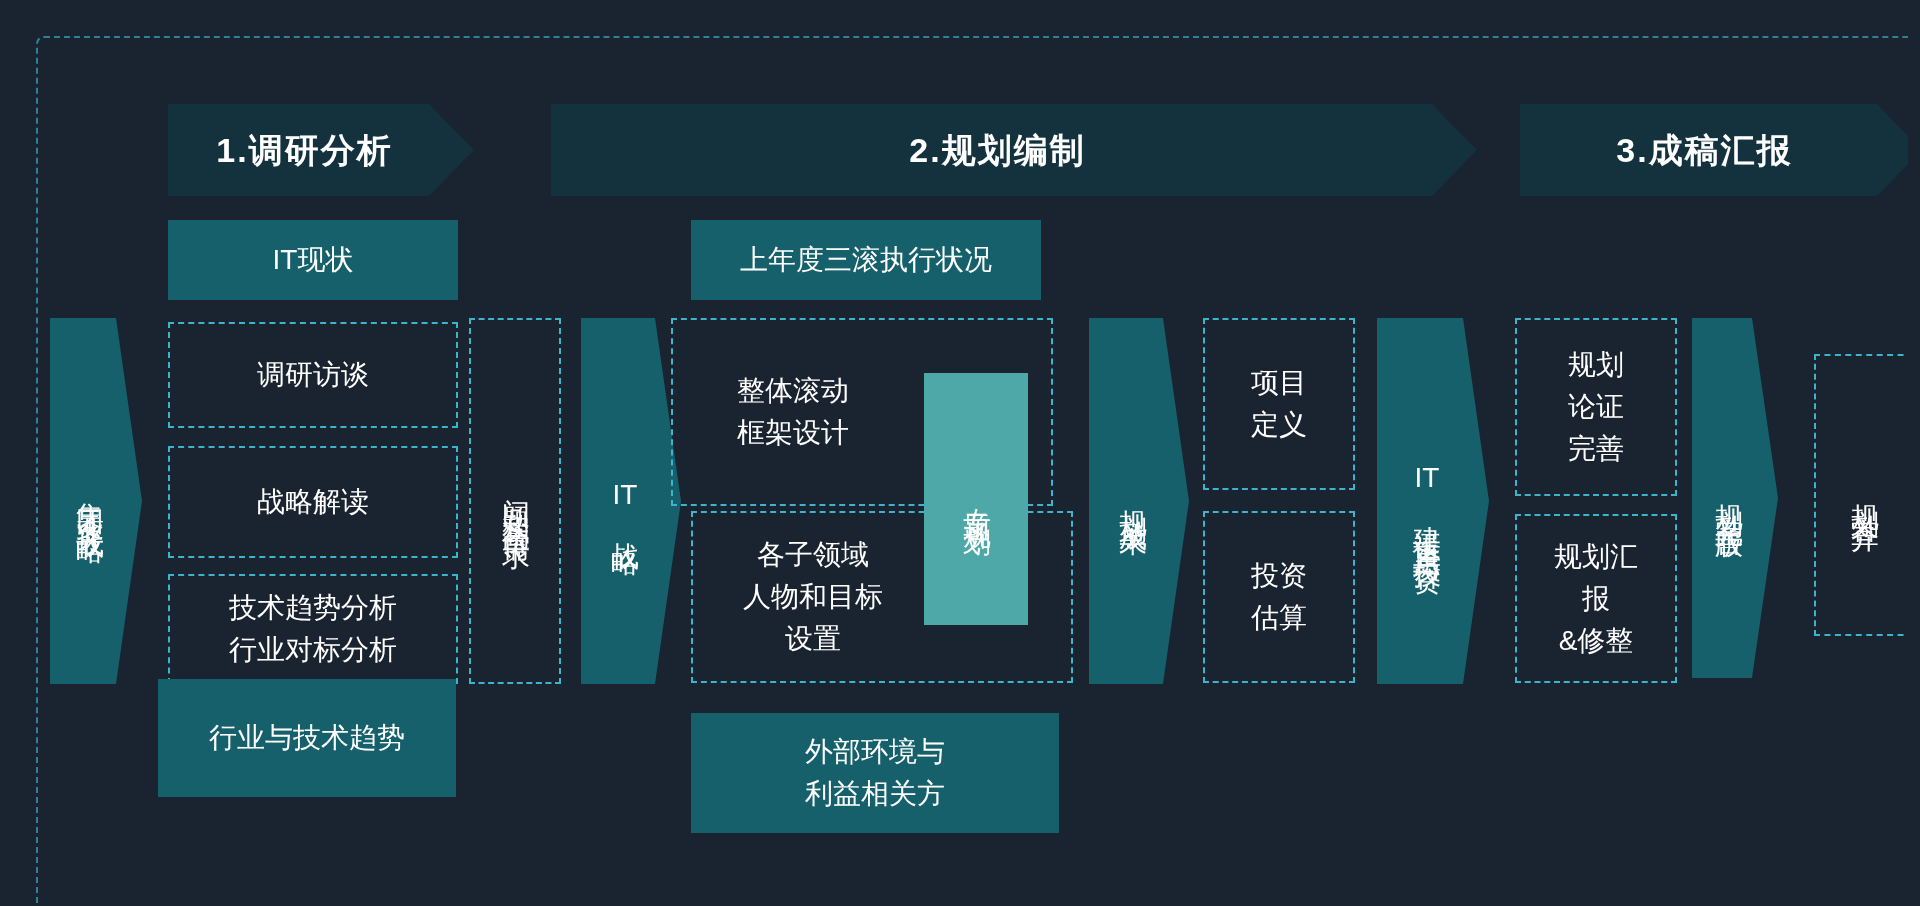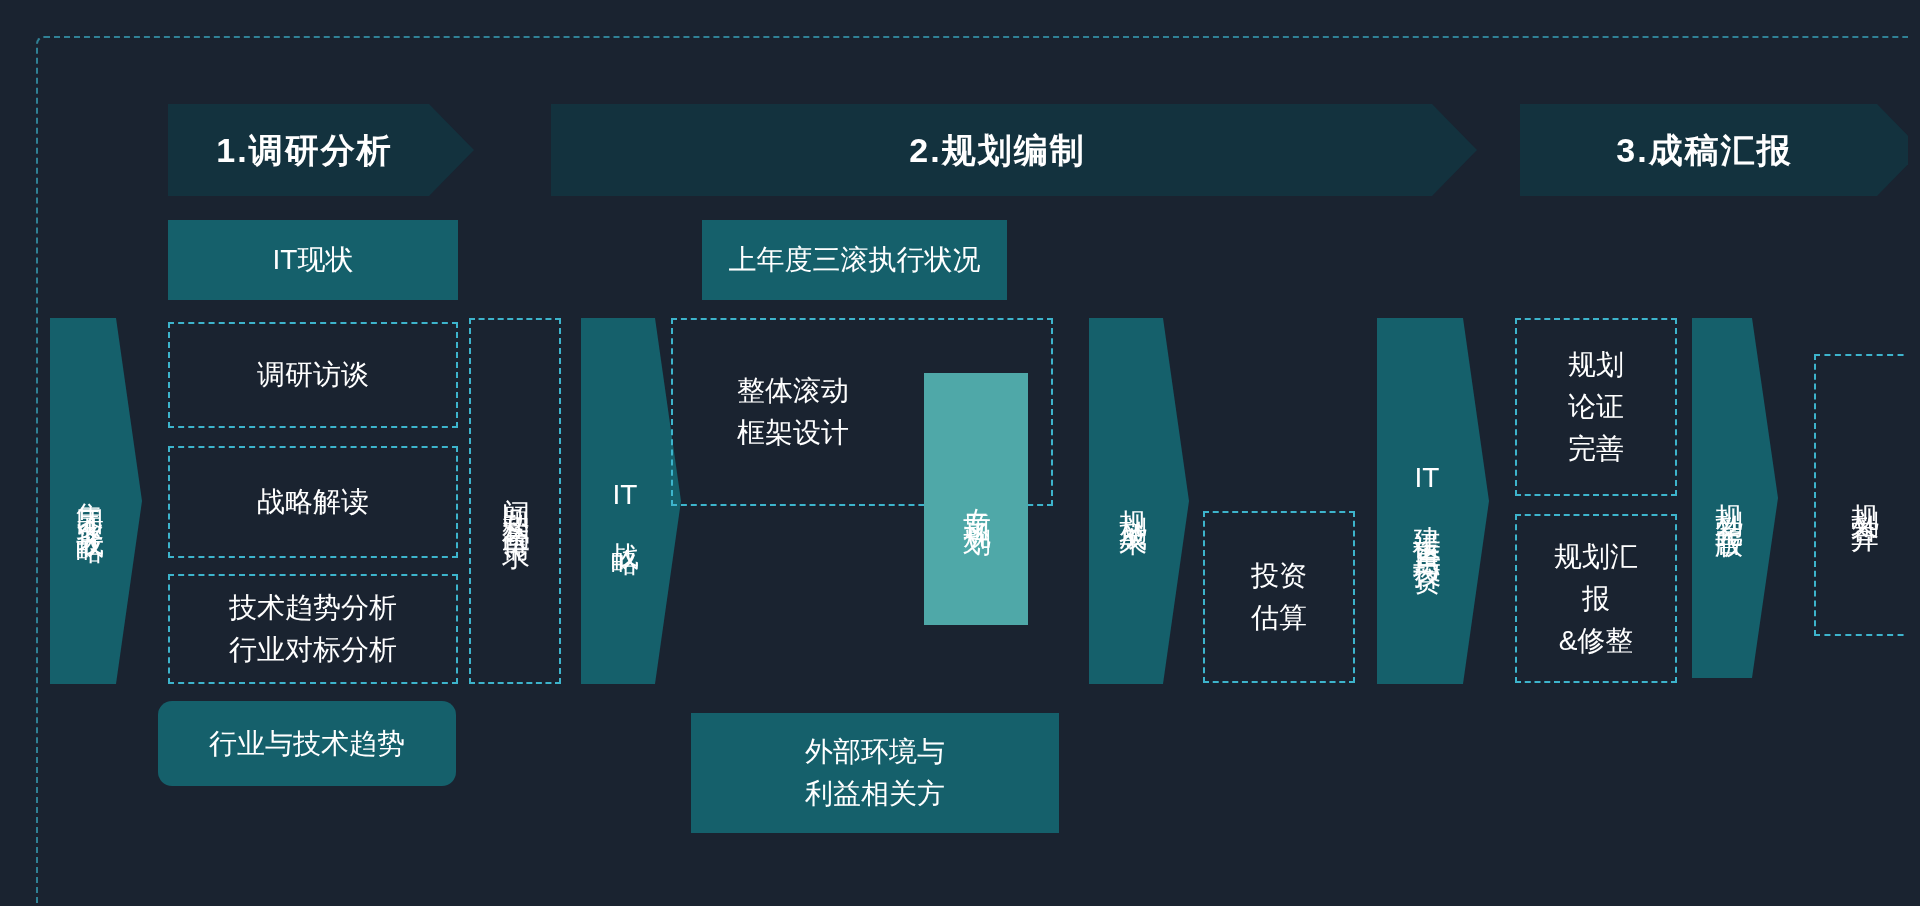--- a/index.html
+++ b/index.html
@@ -96,51 +96,60 @@
   <div class="node dashed" style="left:144px; top:422px; width:290px; height:112px;">
     <span class="label">战略解读</span>
   </div>
   <div class="node dashed" style="left:144px; top:298px; width:290px; height:106px;">
     <span class="label">调研访谈</span>
   </div>
   <div class="node dashed" style="left:144px; top:550px; width:290px; height:110px;">
     <span class="label">技术趋势分析
 行业对标分析</span>
   </div>
-  <div class="node solid" style="left:134px; top:677px; width:298px; height:85px;border-radius:14px;">
+  <div class="node solid" style="left:134px; top:655px; width:298px; height:118px;">
     <span class="label">行业与技术趋势</span>
   </div>
 
   <div class="node dashed" style="left:445px; top:294px; width:92px; height:366px;">
     <span class="vtext">问题和高价需求</span>
   </div>
 
   <div class="node arrow-v" style="left:557px; top:294px; width:100px; height:366px;">
     <span class="vtext"><span class="tcu">IT</span>战略</span>
   </div>
 
-  <div class="node solid" style="left:667px; top:196px; width:305px; height:80px;margin-left:11px;">
+  <div class="node solid" style="left:667px; top:196px; width:350px; height:80px;">
     <span class="label">上年度三滚执行状况</span>
   </div>
   <div class="node dashed pad-r" style="left:647px; top:294px; width:382px; height:188px;">
     <span class="label">整体滚动
 框架设计</span>
+  </div>
+  <div class="node dashed pad-r" style="left:667px; top:487px; width:382px; height:172px;">
+    <span class="label">各子领域
+人物和目标
+设置</span>
   </div>
   <div class="node highlight" style="left:900px; top:349px; width:104px; height:252px;">
     <span class="vtext">专题规划</span>
   </div>
   <div class="node solid" style="left:667px; top:689px; width:368px; height:120px;">
     <span class="label">外部环境与
 利益相关方</span>
   </div>
 
   <div class="node arrow-v" style="left:1065px; top:294px; width:100px; height:366px;">
     <span class="vtext">规划成果</span>
   </div>
 
+  <div class="node dashed" style="left:1179px; top:294px; width:152px; height:172px;">
+    <span class="label">项目
+定义</span>
+  </div>
   <div class="node dashed" style="left:1179px; top:487px; width:152px; height:172px;">
     <span class="label">投资
 估算</span>
   </div>
 
   <div class="node arrow-v" style="left:1353px; top:294px; width:112px; height:366px;">
     <span class="vtext"><span class="tcu">IT</span>建设重点与投资</span>
   </div>
 
   <div class="node dashed" style="left:1491px; top:294px; width:162px; height:178px;">

